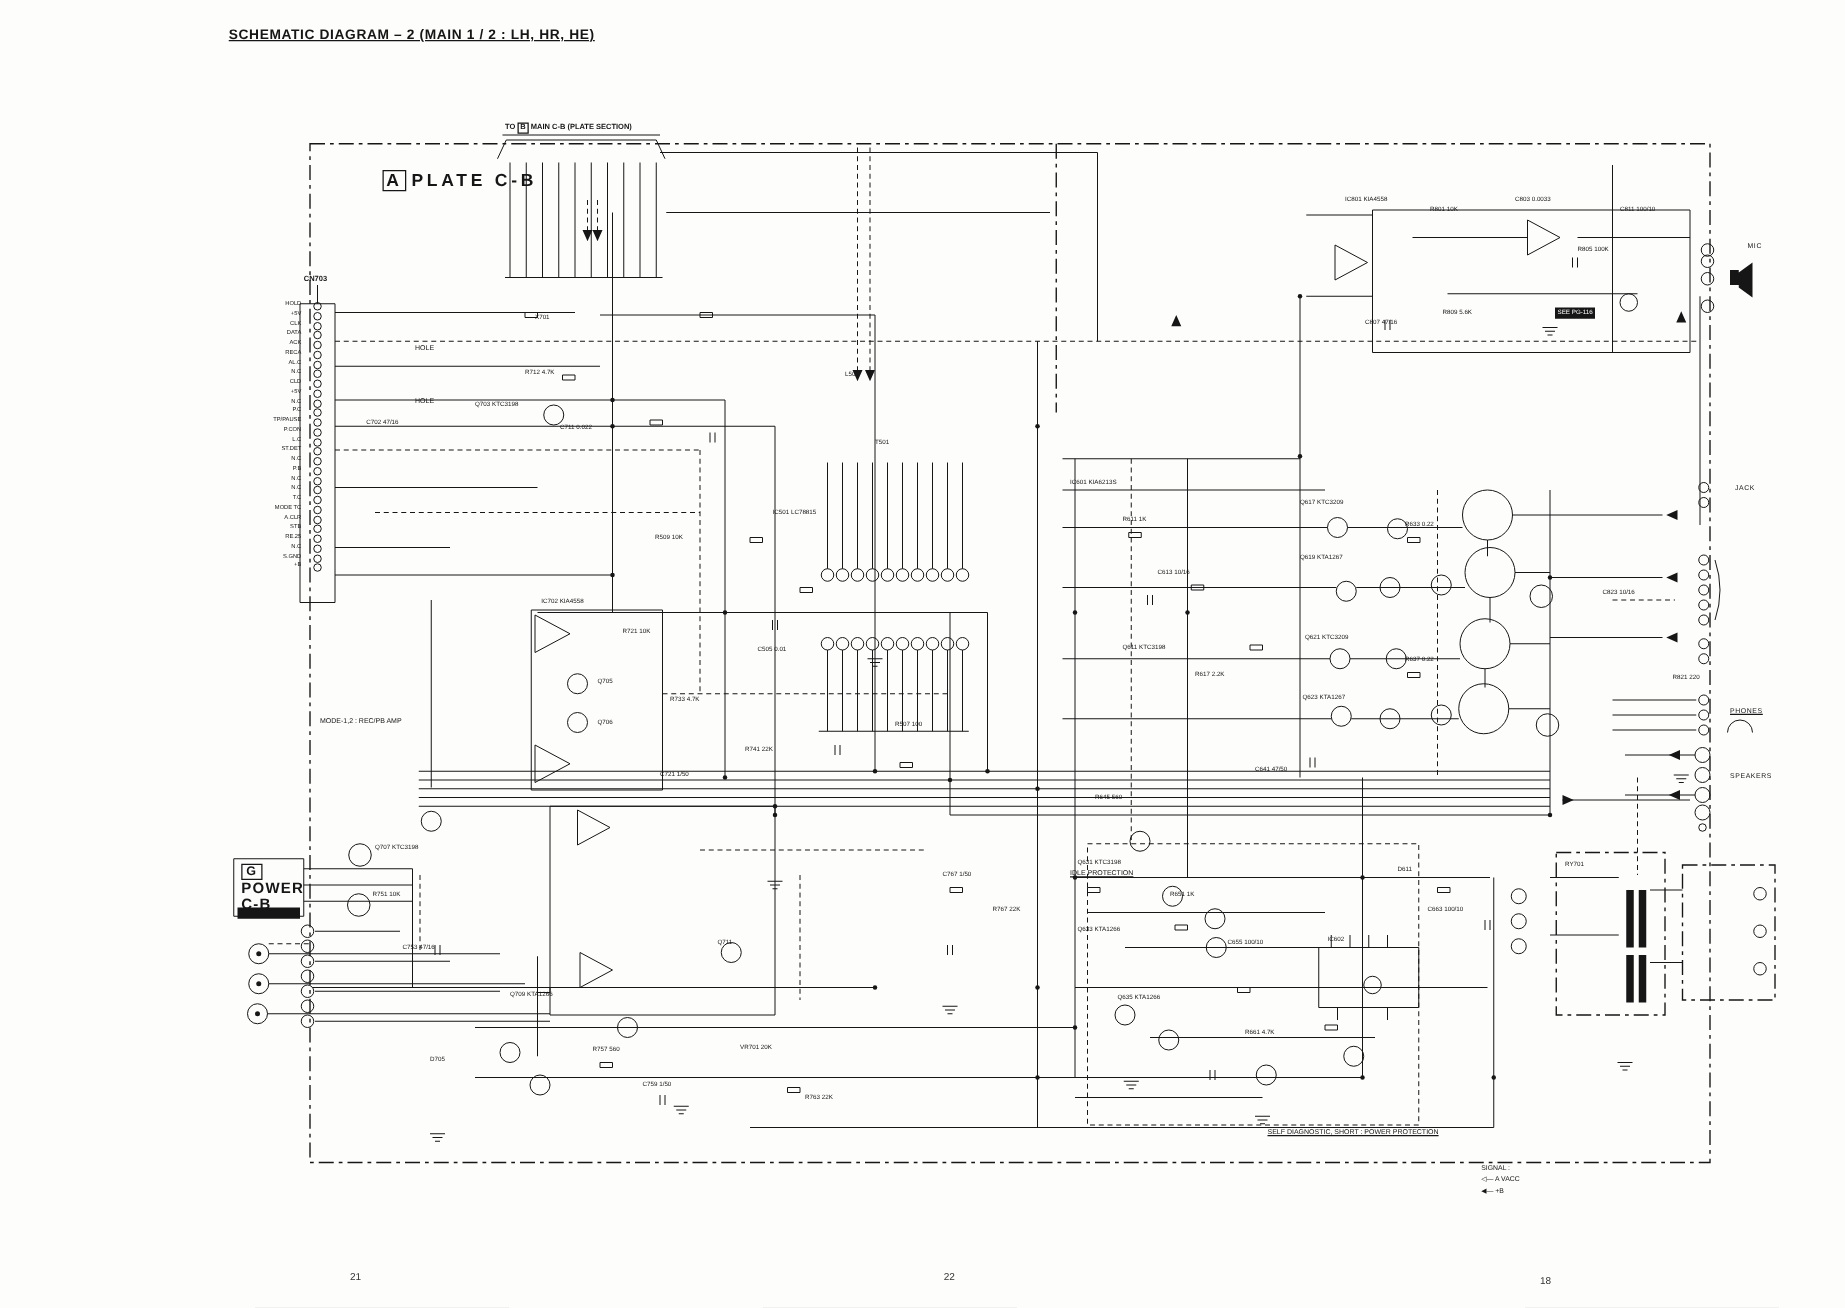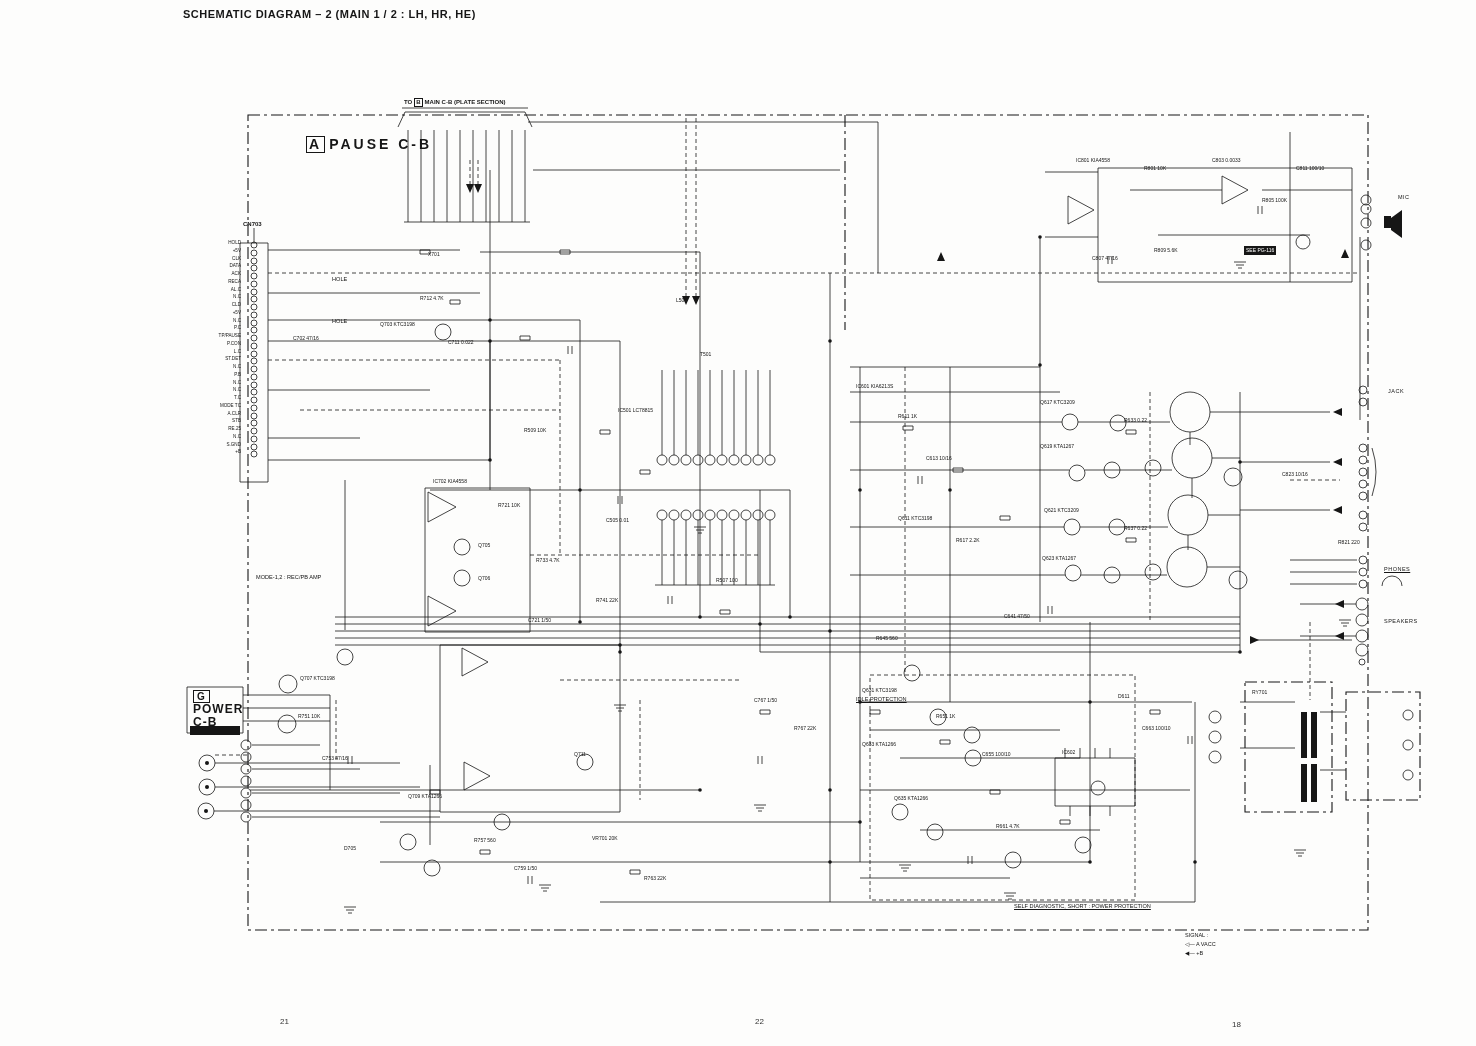--- a/index.html
+++ b/index.html
@@ -265,24 +265,24 @@
                M1250,636 L1259,640 L1250,644 Z M1345,249 L1341,258 L1349,258 Z M941,252 L937,261 L945,261 Z"></path>
       <g>
         <path d="M1301,712 h6 v46 h-6 Z M1311,712 h6 v46 h-6 Z M1301,764 h6 v38 h-6 Z M1311,764 h6 v38 h-6 Z"></path>
       </g>
       <g>
         <path d="M1384,216 h7 v12 h-7 Z M1391,218 L1402,210 L1402,238 L1391,230 Z"></path>
       </g>
     </g>
   </svg>
 
-  <div class="lbl title" style="left:183px;top:8px;">SCHEMATIC  DIAGRAM – 2  (MAIN 1 / 2 : LH, HR, HE)</div>
+  <div class="lbl title" style="left:183px;top:22px;text-decoration:underline;">SCHEMATIC  DIAGRAM – 2  (MAIN 1 / 2 : LH, HR, HE)</div>
 
   <div class="lbl board" style="left:306px;top:136px;">
-    <span class="boxletter">A</span><span>PAUSE C-B</span>
+    <span class="boxletter">A</span><span>PLATE C-B</span>
   </div>
 
   <div class="lbl conn-top" style="left:404px;top:98px;">
     <span>TO</span><span class="boxletter">B</span><span>MAIN C-B (PLATE SECTION)</span>
   </div>
 
   <div class="lbl cn" style="left:243px;top:221px;">CN703</div>
 
   <div class="lbl relay" style="left:193px;top:690px;">
     <span class="relay-g">G</span><br>

